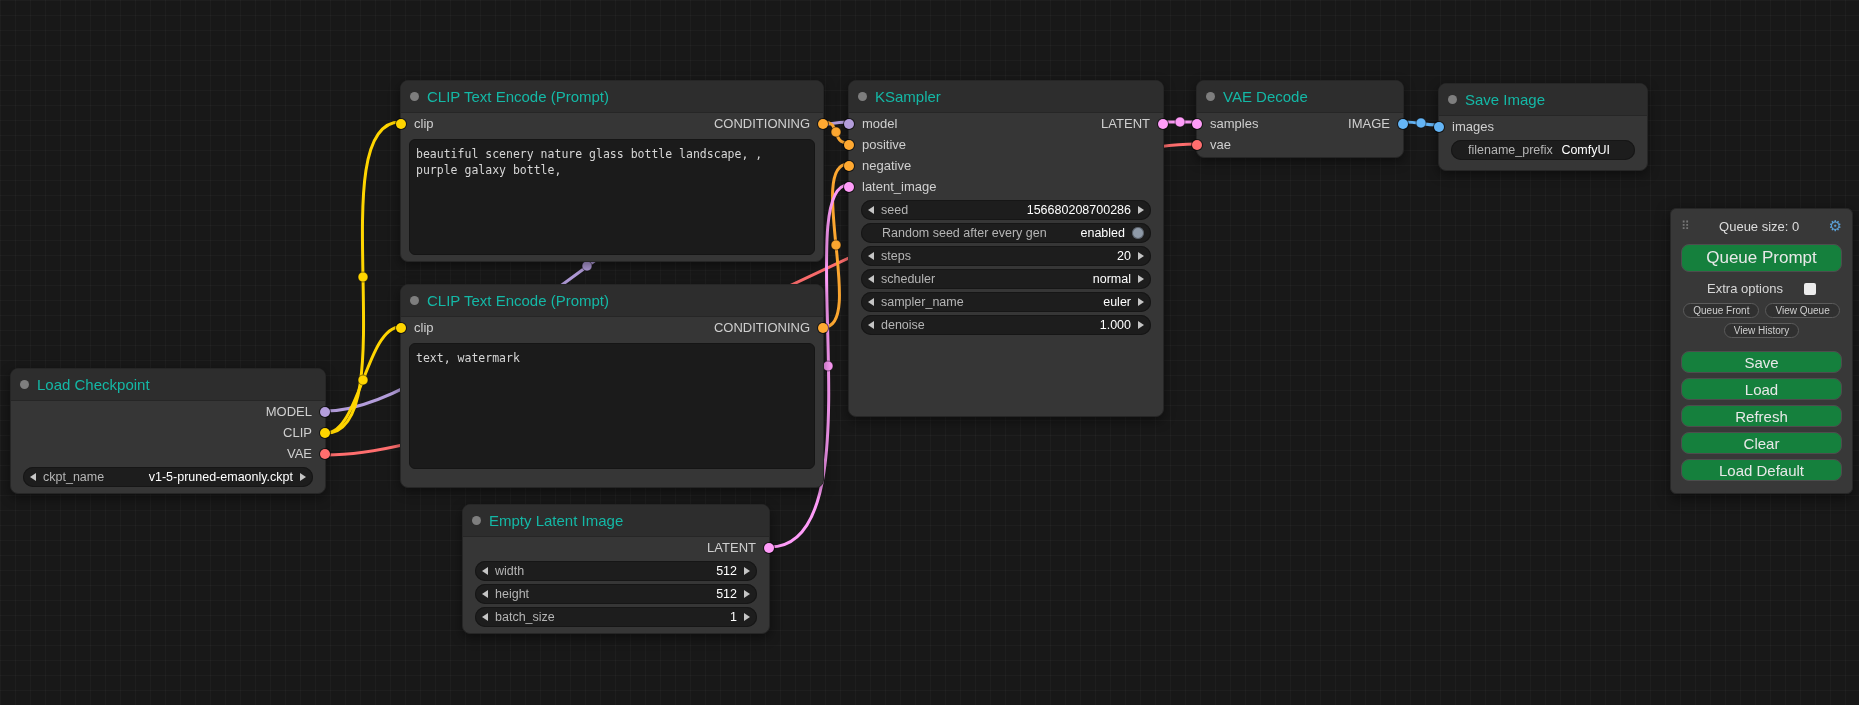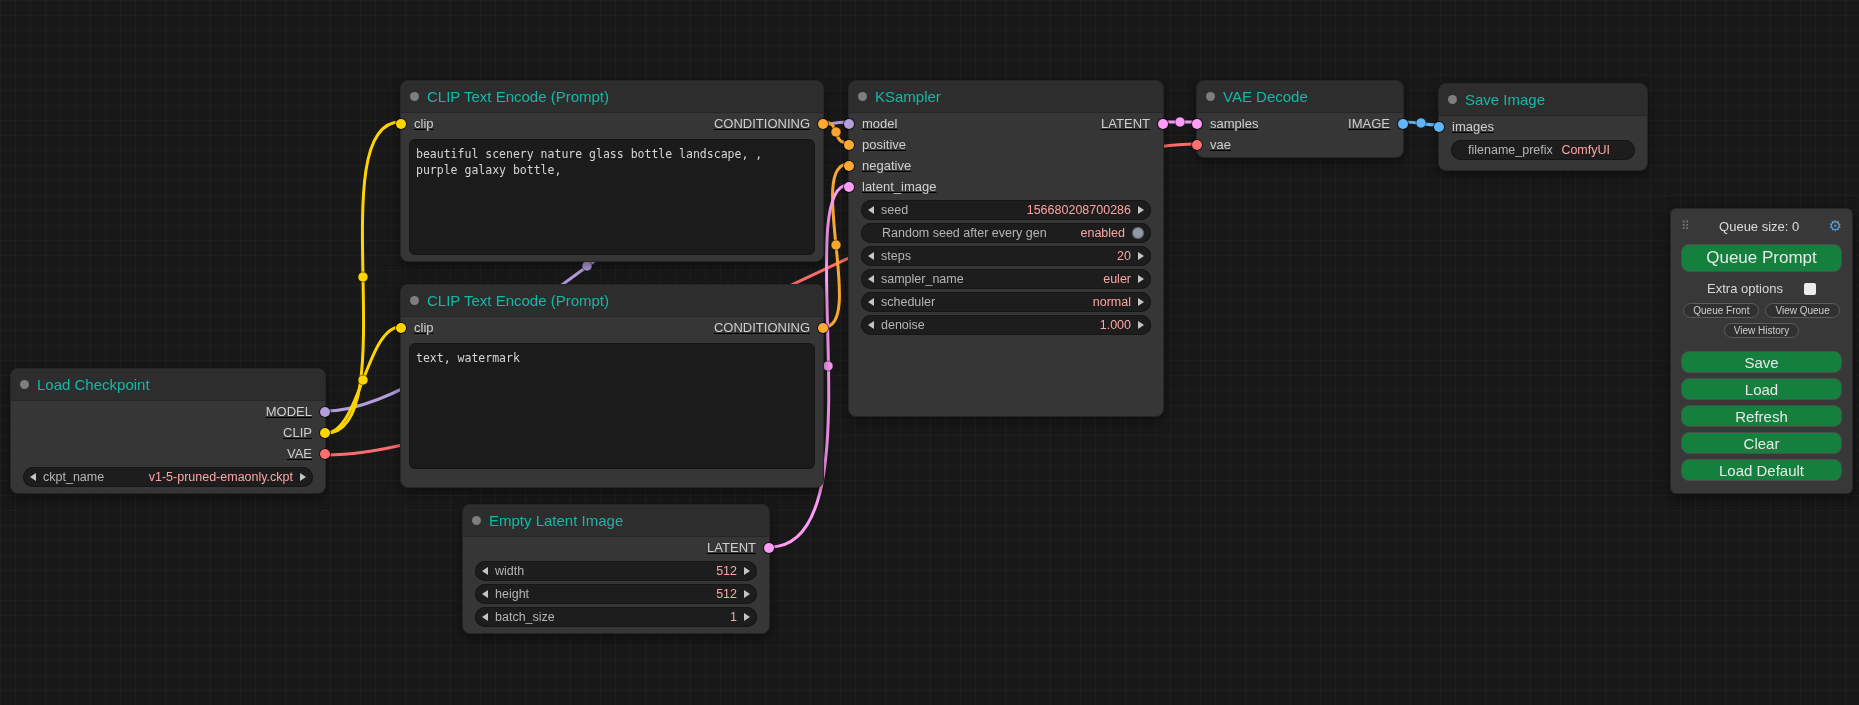--- a/index.html
+++ b/index.html
@@ -19,38 +19,38 @@
     position:absolute;z-index:2;background:#363636;border:1px solid #262626;
     border-radius:8px;box-shadow:0 4px 12px rgba(0,0,0,0.45);
   }
   .titlebar{
     display:flex;align-items:center;gap:8px;height:32px;padding:0 9px;
     background:#2d2d2d;border-radius:7px 7px 0 0;border-bottom:1px solid #262626;
   }
   .titledot{width:9px;height:9px;border-radius:50%;background:#7e7e7e;flex:0 0 auto;}
   .titletext{font-size:15px;color:#14b8a6;white-space:nowrap;}
 
-  .iorow{position:relative;height:21px;display:flex;align-items:center;text-decoration:underline;}
+  .iorow{position:relative;height:21px;display:flex;align-items:center;}
   .inlabel{margin-left:13px;font-size:13px;color:#cfcfcf;white-space:nowrap;}
   .outlabel{margin-left:auto;margin-right:13px;font-size:13px;color:#cfcfcf;white-space:nowrap;}
   .slotdot{
     position:absolute;width:10px;height:10px;border-radius:50%;top:50%;margin-top:-5px;
     box-shadow:0 0 0 1px rgba(0,0,0,0.6);
   }
   .slotdot.in{left:-5px;}
   .slotdot.out{right:-5px;}
 
   .widgetrow{
     position:relative;height:20px;margin:3px 12px 0;background:#1d1d1d;border-radius:10px;
     display:flex;align-items:center;padding:0 7px;box-shadow:inset 0 0 0 1px #161616;
   }
   .arr-l{width:0;height:0;border:4.5px solid transparent;border-left:none;border-right:6px solid #c5c5c5;flex:0 0 auto;}
   .arr-r{width:0;height:0;border:4.5px solid transparent;border-right:none;border-left:6px solid #c5c5c5;flex:0 0 auto;}
   .wname{margin-left:7px;font-size:12.5px;color:#b5b5b5;white-space:nowrap;}
-  .wval{margin-left:auto;margin-right:7px;font-size:12.5px;color:#fca5a5;white-space:nowrap;}
+  .wval{margin-left:auto;margin-right:7px;font-size:12.5px;color:#ffffff;white-space:nowrap;}
   .toggledot{width:12px;height:12px;border-radius:50%;flex:0 0 auto;box-shadow:inset 0 0 0 1px rgba(0,0,0,0.35);}
 
   .promptbox{
     display:block;margin:5px 8px 0;width:calc(100% - 16px);background:#1b1b1b;border:1px solid #151515;
     border-radius:6px;padding:6px;color:#d6d6d6;font-family:"DejaVu Sans Mono", monospace;
     font-size:11.5px;line-height:1.4;resize:none;outline:none;overflow:hidden;
   }
 
   
   .qpanel{
@@ -225,28 +225,28 @@
       <span class="toggledot" style="background: rgb(143, 154, 168);"></span>
     </div>
     <div class="widgetrow">
       <span class="arr-l"></span>
       <span class="wname">steps</span>
       <span class="wval">20</span>
       <span class="arr-r"></span>
     </div>
     <div class="widgetrow">
       <span class="arr-l"></span>
+      <span class="wname">scheduler</span>
+      <span class="wval">normal</span>
+      <span class="arr-r"></span>
+    </div>
+    <div class="widgetrow">
+      <span class="arr-l"></span>
       <span class="wname">sampler_name</span>
       <span class="wval">euler</span>
-      <span class="arr-r"></span>
-    </div>
-    <div class="widgetrow">
-      <span class="arr-l"></span>
-      <span class="wname">scheduler</span>
-      <span class="wval">normal</span>
       <span class="arr-r"></span>
     </div>
     <div class="widgetrow">
       <span class="arr-l"></span>
       <span class="wname">denoise</span>
       <span class="wval">1.000</span>
       <span class="arr-r"></span>
     </div>
   </div>
 

